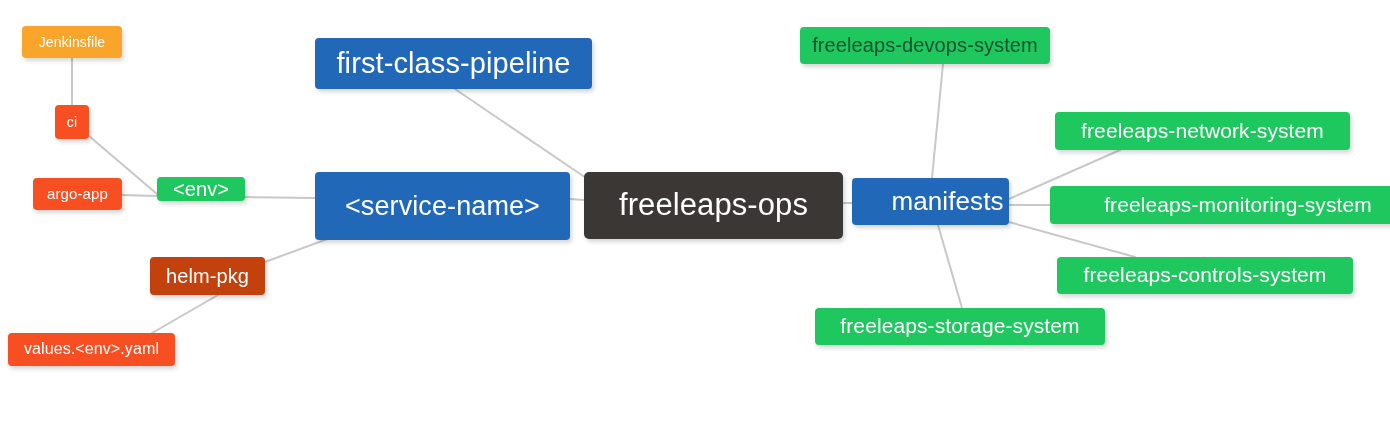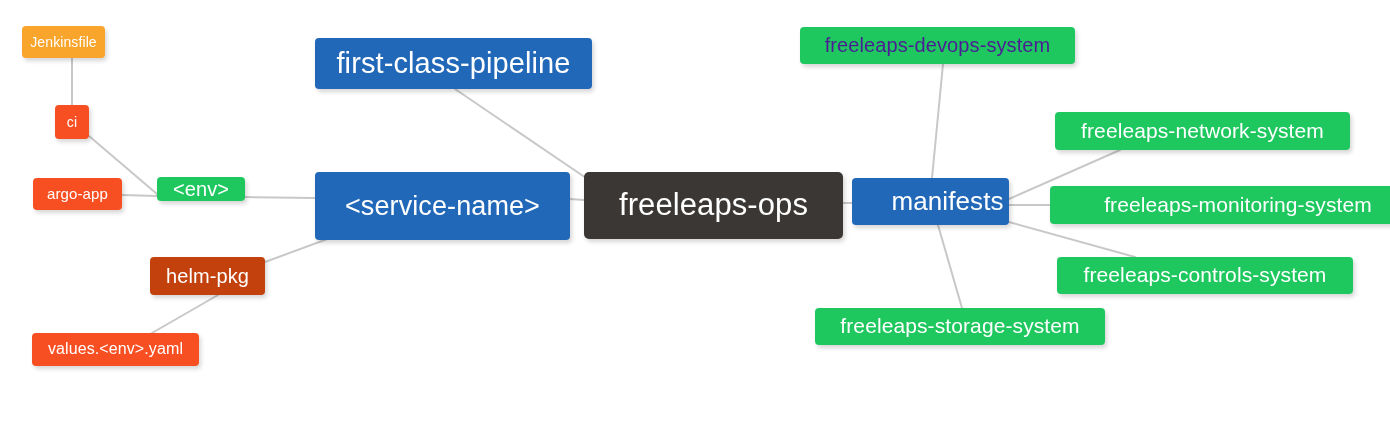--- a/index.html
+++ b/index.html
@@ -62,29 +62,29 @@
       <line x1="570" y1="199" x2="584" y2="200" stroke="#c8c8c8" stroke-width="2" stroke-linecap="round"></line>
       <line x1="455" y1="89" x2="592" y2="182" stroke="#c8c8c8" stroke-width="2" stroke-linecap="round"></line>
       <line x1="843" y1="203" x2="852" y2="203" stroke="#c8c8c8" stroke-width="2" stroke-linecap="round"></line>
       <line x1="932" y1="178" x2="943" y2="64" stroke="#c8c8c8" stroke-width="2" stroke-linecap="round"></line>
       <line x1="1009" y1="199" x2="1120" y2="150" stroke="#c8c8c8" stroke-width="2" stroke-linecap="round"></line>
       <line x1="1009" y1="205" x2="1050" y2="205" stroke="#c8c8c8" stroke-width="2" stroke-linecap="round"></line>
       <line x1="1009" y1="222" x2="1135" y2="257" stroke="#c8c8c8" stroke-width="2" stroke-linecap="round"></line>
       <line x1="938" y1="225" x2="962" y2="308" stroke="#c8c8c8" stroke-width="2" stroke-linecap="round"></line>
     </svg>
   <div id="node-layer">
-      <div class="node" style="left: 22px; top: 26px; width: 83px; height: 32px; background: rgb(249, 164, 42); color: rgb(255, 255, 255); font-size: 14px;">Jenkinsfile</div>
+      <div class="node" style="left: 22px; top: 26px; width: 100px; height: 32px; background: rgb(249, 164, 42); color: rgb(255, 255, 255); font-size: 14px;">Jenkinsfile</div>
       <div class="node" style="left: 55px; top: 105px; width: 34px; height: 34px; background: rgb(247, 79, 34); color: rgb(255, 255, 255); font-size: 14px;">ci</div>
       <div class="node" style="left: 33px; top: 178px; width: 89px; height: 32px; background: rgb(247, 79, 34); color: rgb(255, 255, 255); font-size: 15px;">argo-app</div>
       <div class="node" style="left: 157px; top: 177px; width: 88px; height: 24px; background: rgb(30, 200, 95); color: rgb(255, 255, 255); font-size: 20px;">&lt;env&gt;</div>
       <div class="node" style="left: 150px; top: 257px; width: 115px; height: 38px; background: #c2410c; color: rgb(255, 255, 255); font-size: 20px;">helm-pkg</div>
-      <div class="node" style="left: 8px; top: 333px; width: 167px; height: 33px; background: rgb(247, 79, 34); color: rgb(255, 255, 255); font-size: 16px; margin-left: 24px;">values.&lt;env&gt;.yaml</div>
+      <div class="node" style="left: 8px; top: 333px; width: 167px; height: 33px; background: rgb(247, 79, 34); color: rgb(255, 255, 255); font-size: 16px;">values.&lt;env&gt;.yaml</div>
       <div class="node" style="left: 315px; top: 38px; width: 277px; height: 51px; background: rgb(34, 104, 184); color: rgb(255, 255, 255); font-size: 29px;">first-class-pipeline</div>
       <div class="node" style="left: 315px; top: 172px; width: 255px; height: 68px; background: rgb(34, 104, 184); color: rgb(255, 255, 255); font-size: 27px;">&lt;service-name&gt;</div>
       <div class="node root" style="left: 584px; top: 172px; width: 259px; height: 67px; background: rgb(59, 55, 52); color: rgb(255, 255, 255); font-size: 31px;">freeleaps-ops</div>
       <div class="node" style="left: 852px; top: 178px; width: 157px; height: 47px; background: rgb(34, 104, 184); color: rgb(255, 255, 255); font-size: 26px; padding-left: 44px;">manifests</div>
-      <div class="node" style="left: 800px; top: 27px; width: 275px; height: 37px; background: rgb(30, 200, 95); color: #4c1d95; font-size: 20px;">freeleaps-devops-system</div>
+      <div class="node" style="left: 800px; top: 27px; width: 250px; height: 37px; background: rgb(30, 200, 95); color: #14532d; font-size: 20px;">freeleaps-devops-system</div>
       <div class="node" style="left: 1055px; top: 112px; width: 295px; height: 38px; background: rgb(30, 200, 95); color: rgb(255, 255, 255); font-size: 21px;">freeleaps-network-system</div>
       <div class="node" style="left: 1050px; top: 186px; width: 376px; height: 38px; background: rgb(30, 200, 95); color: rgb(255, 255, 255); font-size: 21px;">freeleaps-monitoring-system</div>
       <div class="node" style="left: 1057px; top: 257px; width: 296px; height: 37px; background: rgb(30, 200, 95); color: rgb(255, 255, 255); font-size: 21px; text-align: center;">freeleaps-controls-system</div>
       <div class="node" style="left: 815px; top: 308px; width: 290px; height: 37px; background: rgb(30, 200, 95); color: rgb(255, 255, 255); font-size: 21px;">freeleaps-storage-system</div>
     </div>
 </div>
 
 </body></html>

